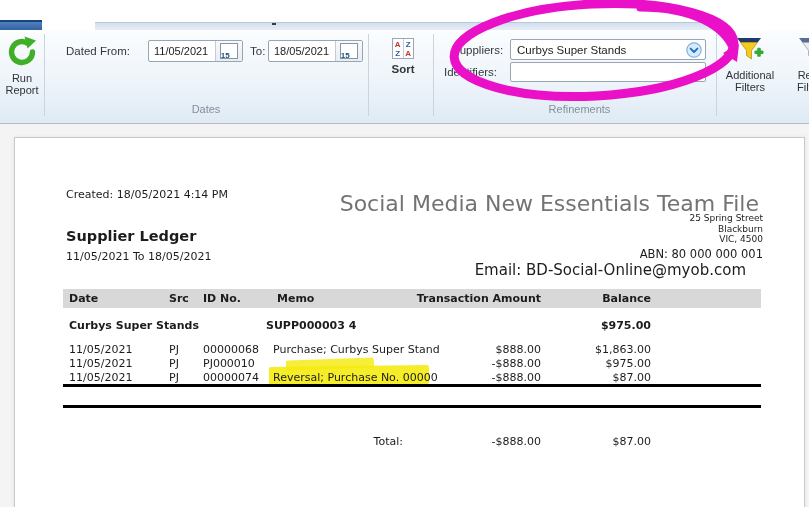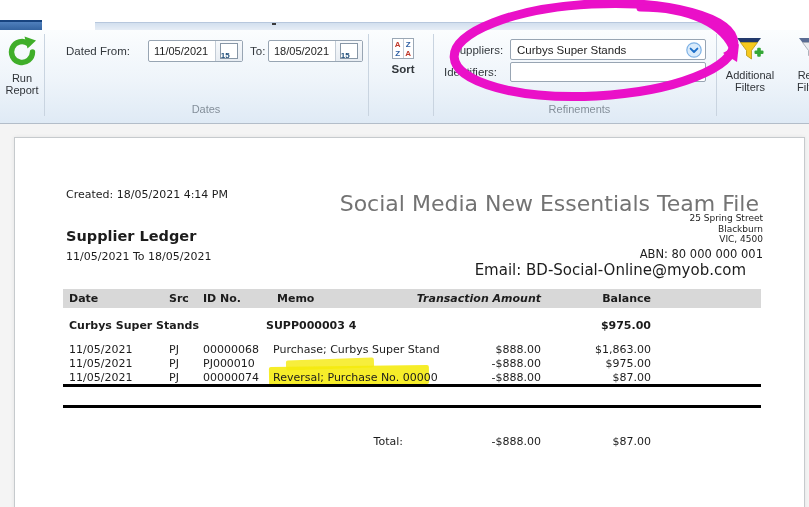--- a/index.html
+++ b/index.html
@@ -176,21 +176,21 @@
       <div class="rp" style="left:51px;top:112px;font-size:11px;">11/05/2021 To 18/05/2021</div>
 
       <div class="rp ralign" style="right:41px;top:109px;font-size:11.5px;">ABN: 80 000 000 001</div>
       <div class="rp ralign" style="right:58px;top:123px;font-size:15px;">Email: BD-Social-Online@myob.com</div>
 
       <div class="thead-bar"></div>
       <div class="rp th c-date">Date</div>
       <div class="rp th c-src">Src</div>
       <div class="rp th c-id">ID No.</div>
       <div class="rp th c-memo-h">Memo</div>
-      <div class="rp th c-amt" style="position:absolute;font-style:italic;">Transaction Amount</div>
+      <div class="rp th c-amt" style="position:absolute;">Transaction Amount</div>
       <div class="rp th c-bal" style="position:absolute;">Balance</div>
 
       <div class="hl" style="left: 271px; top: 221px; width: 88px; height: 10px; transform: rotate(-2deg); opacity: 0.8; background: rgb(245, 234, 11);"></div>
       <div class="hl" style="left: 254px; top: 228px; width: 160px; height: 19px; transform: rotate(-0.8deg); opacity: 0.88; background: rgb(245, 234, 11);"></div>
 
       <div class="trow" style="top:181px;">
         <span class="cell c-date bold">Curbys Super Stands</span>
         <span class="cell c-memo-g bold">SUPP000003 4</span>
         <span class="cell c-bal bold">$975.00</span>
       </div>

